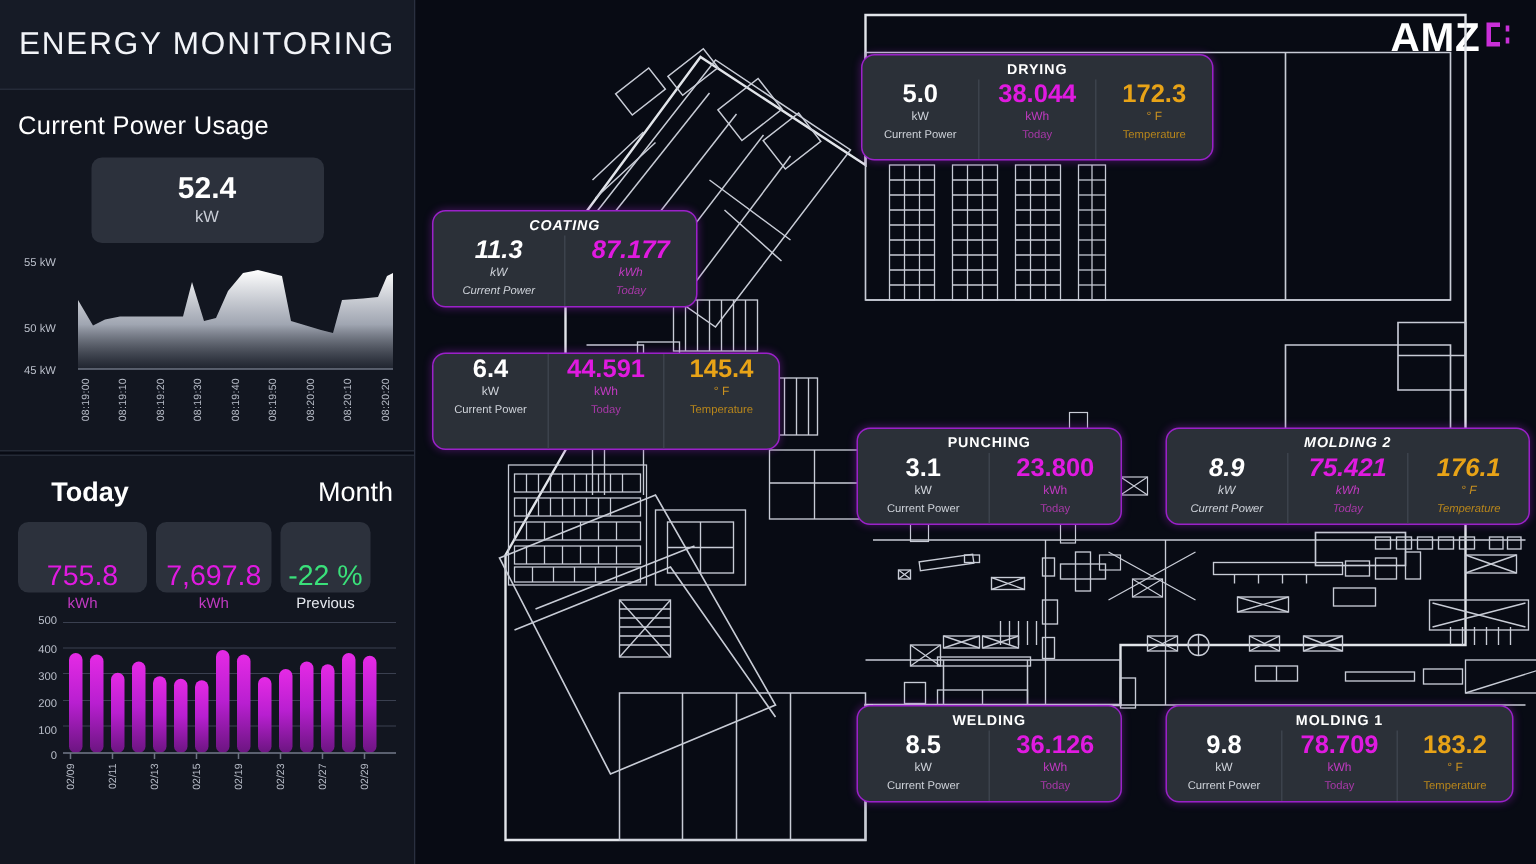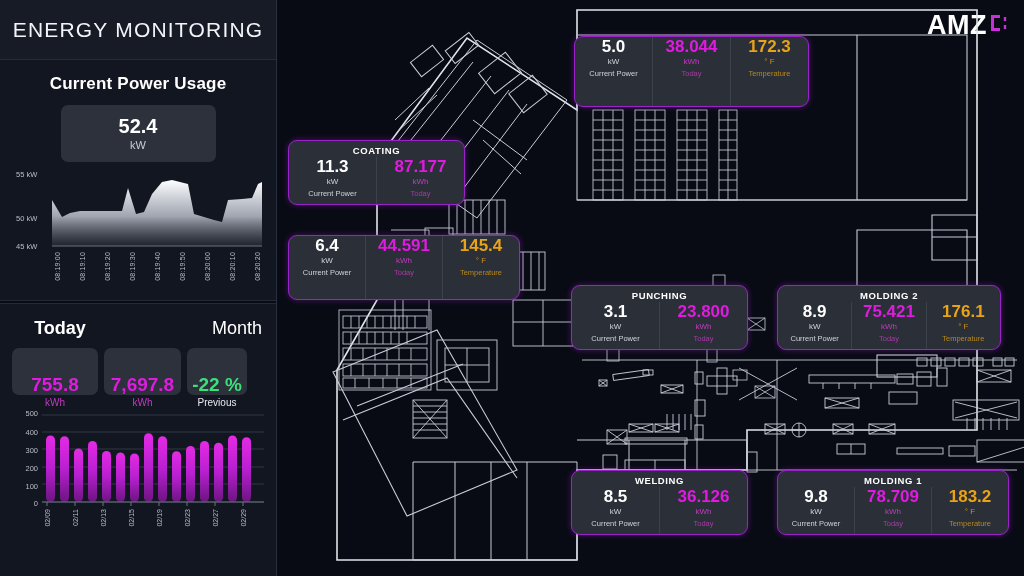--- a/index.html
+++ b/index.html
@@ -29,21 +29,21 @@
   .side-header .title {
     font-size:21px; letter-spacing:1.2px; font-weight:400; color:#f2f4f8;
   }
   .panel { padding:0 12px; position:relative; }
   .panel-a { height:240px; }
   .panel-divider {
     height:4px; background:#080b14; width:100%;
     border-top:1px solid #242a36; border-bottom:1px solid #242a36;
   }
   .panel-title {
-    text-align:center; font-size:17px; font-weight:bold; color:#ffffff;
+    text-align:left; font-size:17px; font-weight:normal; color:#ffffff;
     padding-top:14px; letter-spacing:.2px;
   }
   .big-tile {
     margin:11px auto 0; width:155px; height:57px;
     background:#2c313c; border-radius:7px;
     display:flex; flex-direction:column; align-items:center; justify-content:center;
   }
   .big-tile .v { font-size:20px; font-weight:bold; line-height:1; color:#ffffff;}
   .big-tile .u { font-size:11px; color:#c9cdd6; margin-top:3px;}
 
@@ -70,21 +70,21 @@
   .tm-heads .h2 { flex:1;   text-align:right; font-size:18px; font-weight:normal;}
   .tm-tiles { display:flex; gap:6px; margin-top:9px; }
   .tile {
     background:#2c313c; border-radius:7px;
     height:47px; display:flex; flex-direction:column;
     align-items:center; justify-content:center;
   }
   .tile.today { width:86px; }
   .tile.month { width:77px; }
   .tile.prev  { width:60px; background:#2c313c; border-radius:7px;}
-  .tile .v { font-size:19px; font-weight:bold; line-height:1;margin-top:40px; }
+  .tile .v { font-size:19px; font-weight:normal; line-height:1;margin-top:40px; }
   .tile .u { font-size:10px; margin-top:3px; }
   .v-magenta { color:#e01ae0; }
   .v-green   { color:#3ae07a; }
   .u-magenta { color:#c13ac1; }
   .u-white   { color:#e6e9ef; }
 
   .bar-chart { position:relative; height:150px; margin-top:18px; }
   .bar-chart .ylab {
     position:absolute; left:2px; font-size:7.5px; color:#b9bec9; text-align:right; width:24px;
   }
@@ -574,40 +574,41 @@
             <line x1="722" y1="418" x2="722" y2="430"></line>
               <line x1="730" y1="418" x2="730" y2="430"></line>
           </g>
           <rect x="700" y="440" width="70" height="22"></rect>
           <path d="M700 462 L770 440"></path>
         </g>
       </g>
     </svg>
 
     <div class="card" style="left:297px; top:36px; width:235px; height:71px;">
+      <div class="cap">DRYING</div>
       <div class="cols">
         <div class="col">
           <div class="v c-white">5.0</div>
           <div class="u l-white">kW</div>
           <div class="l l-white">Current Power</div>
         </div>
         <div class="col">
           <div class="v c-mag">38.044</div>
           <div class="u u-mag2">kWh</div>
           <div class="l l-mag">Today</div>
         </div>
         <div class="col">
           <div class="v c-amber">172.3</div>
           <div class="u u-amber2">° F</div>
           <div class="l l-amber">Temperature</div>
         </div>
       </div>
     </div>
 
-    <div class="card" style="left:11px; top:140px; width:177px; height:65px;">
+    <div class="card" style="left:11px; top:140px; width:177px; height:65px;font-style:italic;">
       <div class="cap">COATING</div>
       <div class="cols">
         <div class="col">
           <div class="v c-white">11.3</div>
           <div class="u l-white">kW</div>
           <div class="l l-white">Current Power</div>
         </div>
         <div class="col">
           <div class="v c-mag">87.177</div>
           <div class="u u-mag2">kWh</div>
@@ -645,21 +646,21 @@
           <div class="l l-white">Current Power</div>
         </div>
         <div class="col">
           <div class="v c-mag">23.800</div>
           <div class="u u-mag2">kWh</div>
           <div class="l l-mag">Today</div>
         </div>
       </div>
     </div>
 
-    <div class="card" style="left:500px; top:285px; width:224px; height:65px;">
+    <div class="card" style="left:500px; top:285px; width:243px; height:65px;font-style:italic;">
       <div class="cap">MOLDING 2</div>
       <div class="cols">
         <div class="col">
           <div class="v c-white">8.9</div>
           <div class="u l-white">kW</div>
           <div class="l l-white">Current Power</div>
         </div>
         <div class="col">
           <div class="v c-mag">75.421</div>
           <div class="u u-mag2">kWh</div>

